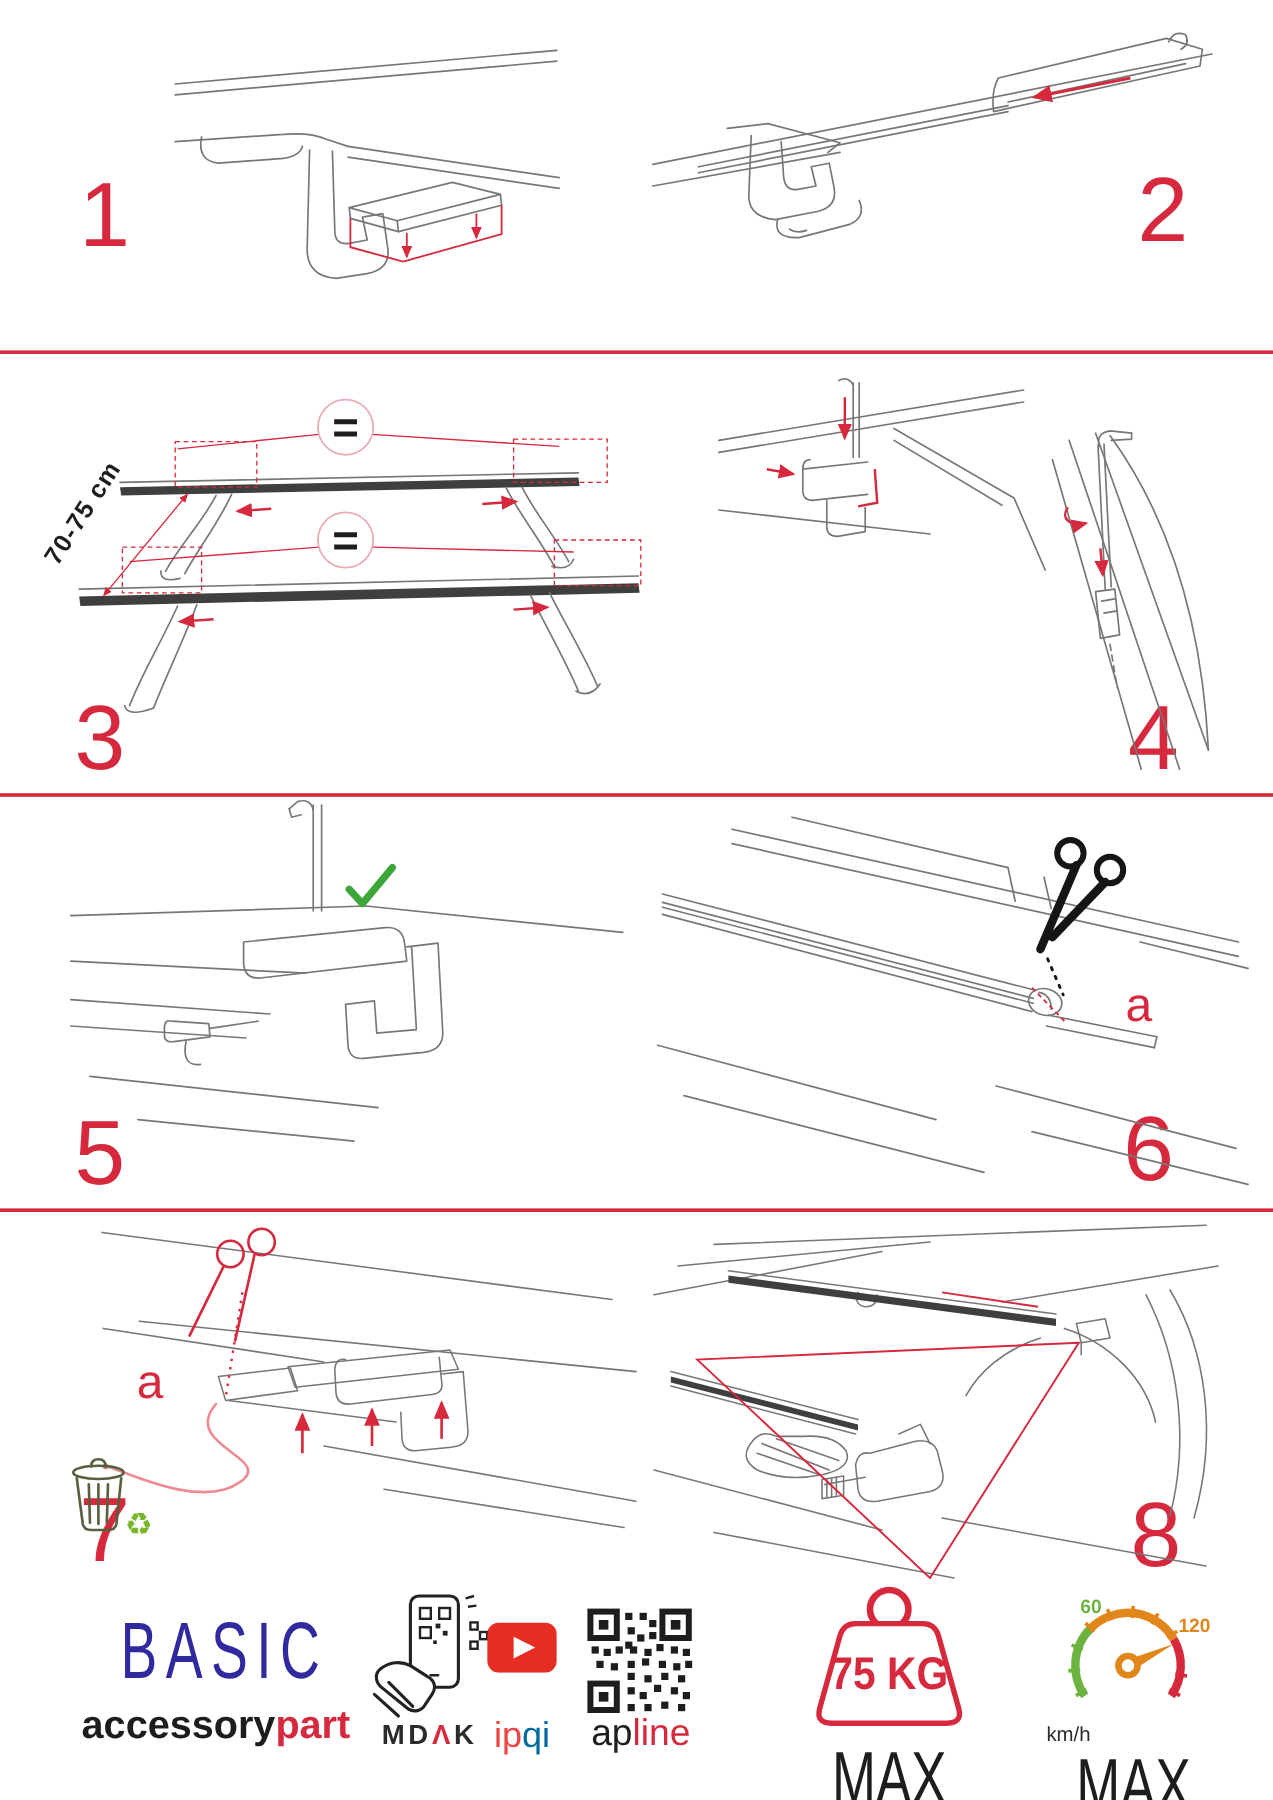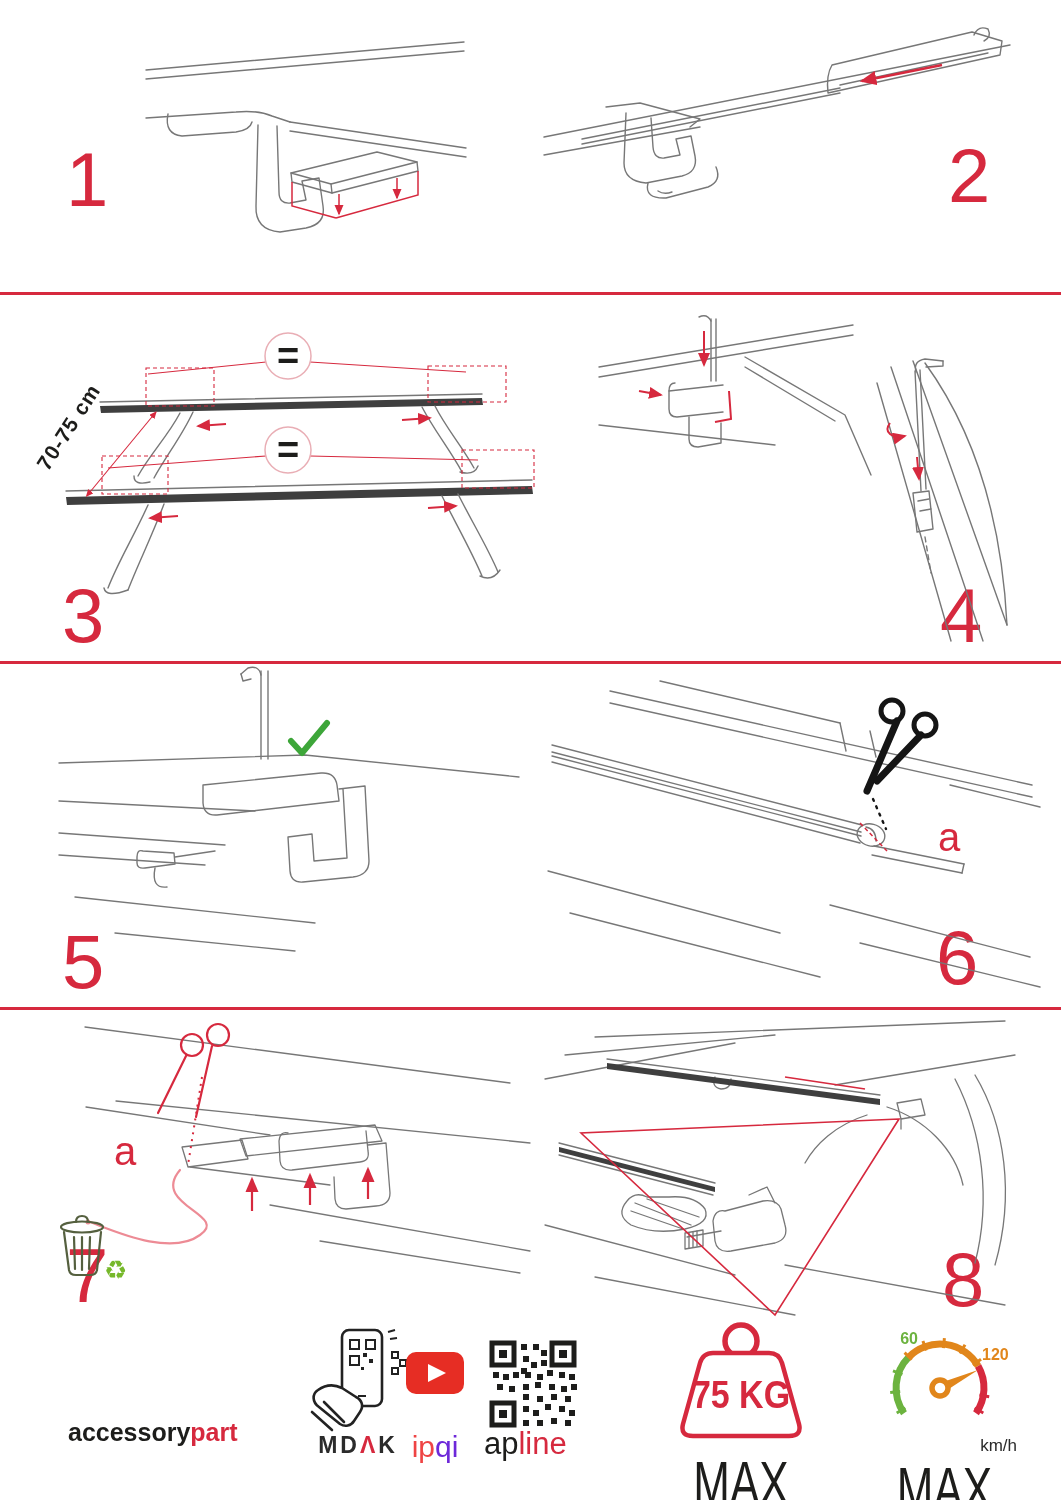--- a/index.html
+++ b/index.html
@@ -3,31 +3,31 @@
 <meta charset="utf-8">
 <style>
   html,body{margin:0;padding:0;background:#fff;}
   .page{position:relative;width:1061px;height:1500px;background:#fff;overflow:hidden;
         font-family:"Liberation Sans",sans-serif;}
   .abs{position:absolute;}
   .sep{position:absolute;left:0;width:1061px;height:3px;background:#D6293E;}
   .num{position:absolute;color:#D6293E;font-size:76px;font-weight:500;line-height:1;}
   .brand-title{color:#312A9F;font-size:46px;font-weight:500;letter-spacing:7px;
      display:inline-block;transform:scaleY(1.45);transform-origin:top;}
-  .wordmark{font-size:25px;font-weight:700;color:#1D1D1B;letter-spacing:0px;}
+  .wordmark{font-size:33px;font-weight:700;color:#1D1D1B;letter-spacing:0px;}
   .wordmark .red{color:#D6293E;}
   .scanlbl{font-size:23px;font-weight:700;color:#2B2B2B;letter-spacing:3px;text-align:center;}
   .scanlbl .red{color:#D6293E;}
   .ytlbl{font-size:30px;font-weight:500;text-align:center;}
-  .ytlbl .gray{color:#ef4444;} .ytlbl .red{color:#6d28d9;}
-  .qrlbl{font-size:31px;font-weight:500;text-align:left;color:#1D1D1B;}
+  .ytlbl .gray{color:#ef4444;} .ytlbl .red{color:#0369a1;}
+  .qrlbl{font-size:31px;font-weight:500;text-align:center;color:#1D1D1B;}
   .qrlbl .red{color:#D6293E;}
   .maxlbl{font-size:44px;font-weight:500;color:#1D1D1B;text-align:center;
      display:inline-block;transform:scaleY(1.4);transform-origin:top;letter-spacing:0px;}
-  .kmh{font-size:17px;color:#2B2B2B;text-align:right;}
+  .kmh{font-size:17px;color:#2B2B2B;text-align:left;}
   .center{text-align:center;}
 </style>
 </head>
 <body>
 
 <div class="page">
 
   <div class="sep" style="top:292px"></div>
   <div class="sep" style="top:661px"></div>
   <div class="sep" style="top:1007px"></div>
@@ -314,20 +314,23 @@
     <g fill="#3F3F3F" stroke="none">
       <path d="M72,48 L345,84 L345,90 L72,54 Z"></path>
       <path d="M24,132 L180,172 L180,177 L24,137 Z"></path>
     </g>
     <g stroke="#D6293E" stroke-width="1.6" fill="none">
       <path d="M250,62 L330,74"></path>
       <path d="M364,104 L46,118 L240,300 Z"></path>
     </g>
   </svg>
 
+  <div class="abs center" style="left:82px;top:1336px;width:210px">
+    <span class="brand-title">BASIC</span>
+  </div>
   <div class="abs wordmark" style="left:68px;top:1418px"><span>accessory</span><span class="red">part</span>
   </div>
 
   <svg class="abs" style="left:302px;top:1326px" width="112" height="108" viewBox="0 0 112 108">
     <g stroke="#222" stroke-width="2.6" fill="#fff" stroke-linecap="round" stroke-linejoin="round">
       <rect x="40" y="4" width="40" height="76" rx="7"></rect>
       <path d="M16,64 C10,68 10,76 17,81 L38,98 C43,101 49,100 52,95 L58,86 C62,80 60,74 54,71 L40,62 C32,58 23,59 16,64 Z"></path>
       <path d="M10,86 L30,104"></path>
         <path d="M22,76 L42,96"></path>
     </g>

